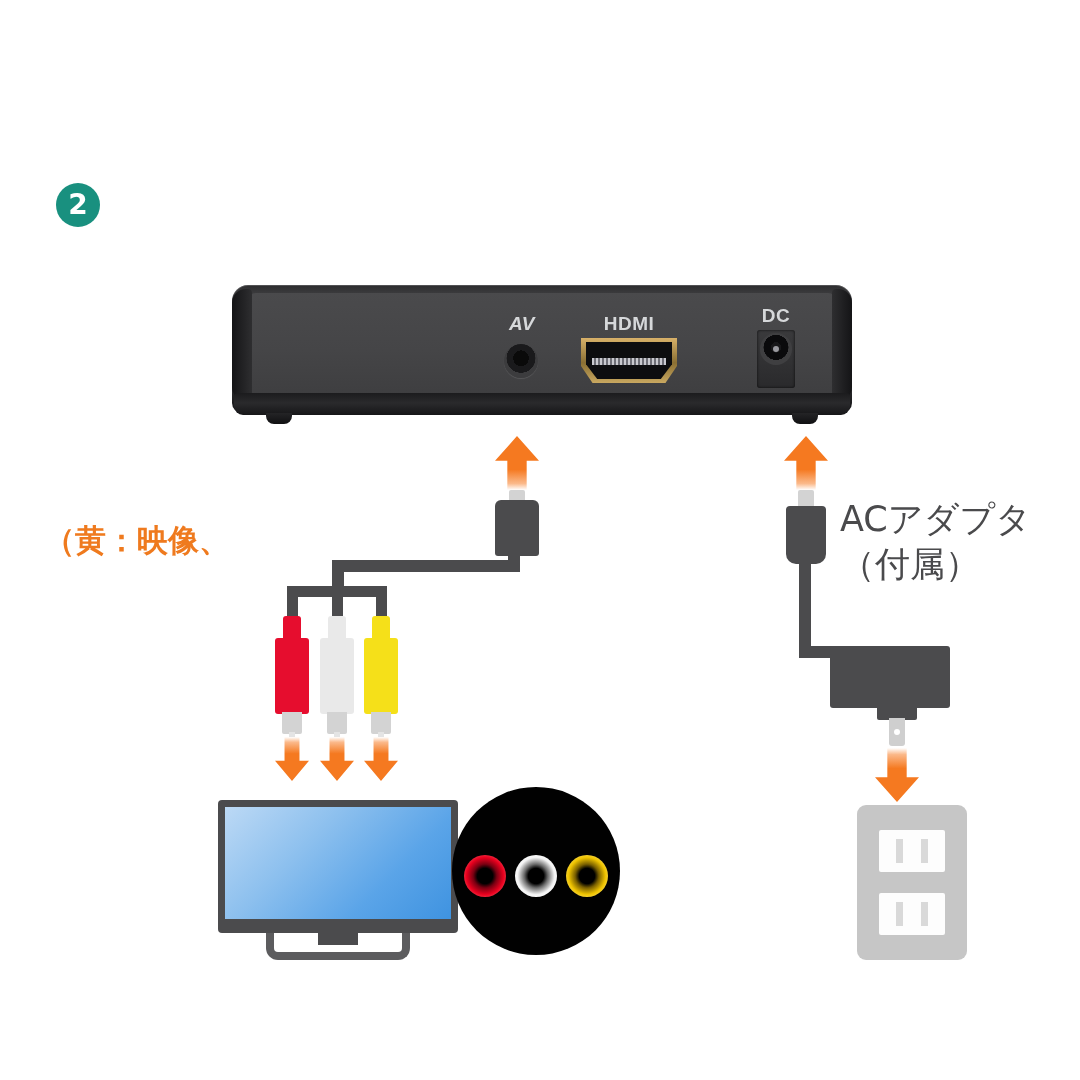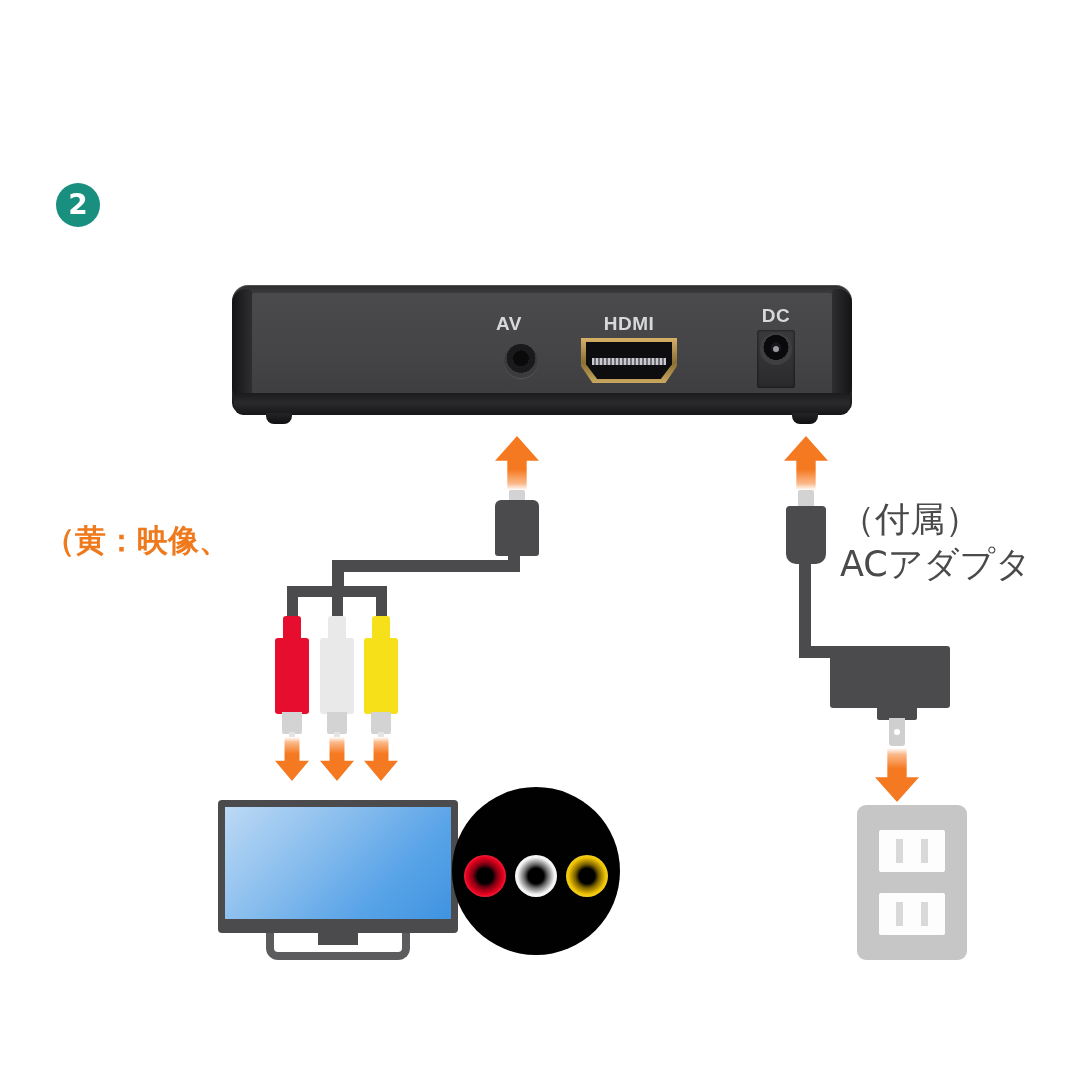--- a/index.html
+++ b/index.html
@@ -240,21 +240,21 @@
 
   <div class="device">
     <div class="device-shell"></div>
     <div class="device-face"></div>
     <div class="device-edge-l"></div>
     <div class="device-edge-r"></div>
     <div class="device-base"></div>
     <div class="foot l"></div>
     <div class="foot r"></div>
 
-    <div class="port-label" style="left:264px;top:29px;width:36px;text-align:left;">AV</div>
+    <div class="port-label" style="left:272px;top:29px;width:36px;text-align:center;font-style:italic;">AV</div>
     <div class="av-jack"></div>
 
     <div class="port-label" style="left:349px;top:29px;width:96px;text-align:center;">HDMI</div>
     <div class="hdmi-port">
       <div class="hdmi-shell"></div>
       <div class="hdmi-inner"></div>
       <div class="hdmi-tongue"></div>
     </div>
 
     <div class="port-label" style="left:524px;top:21px;width:40px;text-align:center;">DC</div>
@@ -346,17 +346,17 @@
       <div class="outlet-slot a"></div>
       <div class="outlet-slot b"></div>
     </div>
     <div class="outlet-socket bottom">
       <div class="outlet-slot a"></div>
       <div class="outlet-slot b"></div>
     </div>
   </div>
 
   <div class="ac-label">
+    <div>ACアダプタ</div>
     <div>（付属）</div>
-    <div>ACアダプタ</div>
   </div>
 
 </div>
 
 </body></html>

